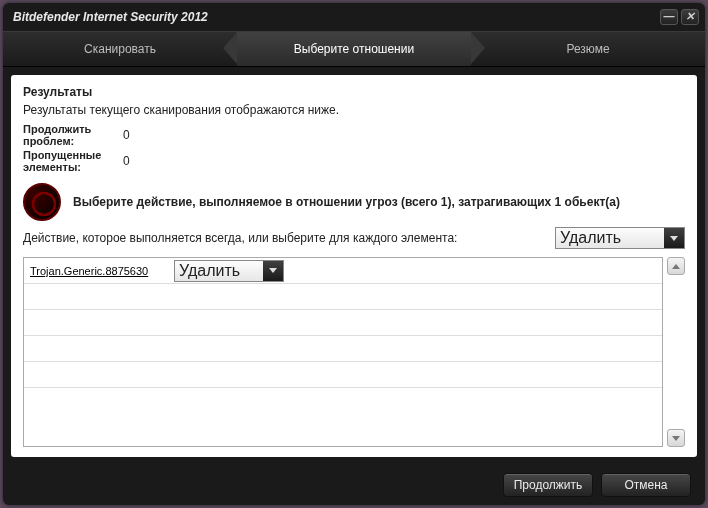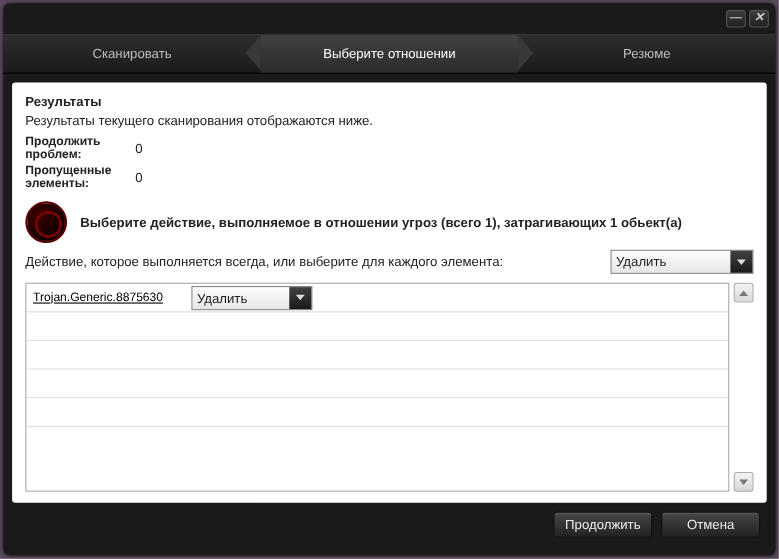--- a/index.html
+++ b/index.html
@@ -110,21 +110,21 @@
   .threat-text { font-weight:bold; font-size:12px; flex:1; }
   .action-row {
     display:flex; align-items:center; margin-bottom:8px;
   }
   .action-row .lbl { flex:1; }
   .select {
     width:130px; height:22px;
     border:1px solid #888;
     background: linear-gradient(#fdfdfd,#e6e6e6);
     display:flex; align-items:center;
-    font-size:12px;
+    font-size:16px;
     padding:0 4px;
     position:relative;
     cursor:pointer;
   }
   .select .arrow {
     position:absolute; right:0; top:0; width:20px; height:100%;
     background: linear-gradient(#404040,#1a1a1a);
     display:flex;align-items:center;justify-content:center;
   }
   .select .arrow::after {
@@ -165,39 +165,40 @@
     border-left:4px solid transparent;border-right:4px solid transparent;
     border-bottom:5px solid #777;
   }
   .scroll-btn.down::after {
     content:"";width:0;height:0;
     border-left:4px solid transparent;border-right:4px solid transparent;
     border-top:5px solid #777;
   }
   .footer {
     height:40px;
-    display:flex;justify-content:flex-end;
+    display:flex;align-items:center;justify-content:flex-end;
     padding: 0 14px; gap:8px;
   }
   .btn {
     min-width:90px; height:24px;
     background: linear-gradient(#474747,#222);
     border:1px solid #111;
     border-radius:4px;
     color:#eaeaea; font-size:12px;
     display:flex;align-items:center;justify-content:center;
     cursor:pointer;
     box-shadow: inset 0 1px 0 rgba(255,255,255,0.15);
   }
 </style>
 </head>
 <body>
 
 <div class="window">
   <div class="titlebar">
+    <span>Bitdefender Internet Security 2012</span>
     <div class="titlebar-spacer"></div>
     <div class="winbtn">—</div>
     <div class="winbtn">✕</div>
   </div>
 
   <div class="tabbar">
     <div class="tab">
       <span>Сканировать</span>
     </div>
     <div class="tab active">

